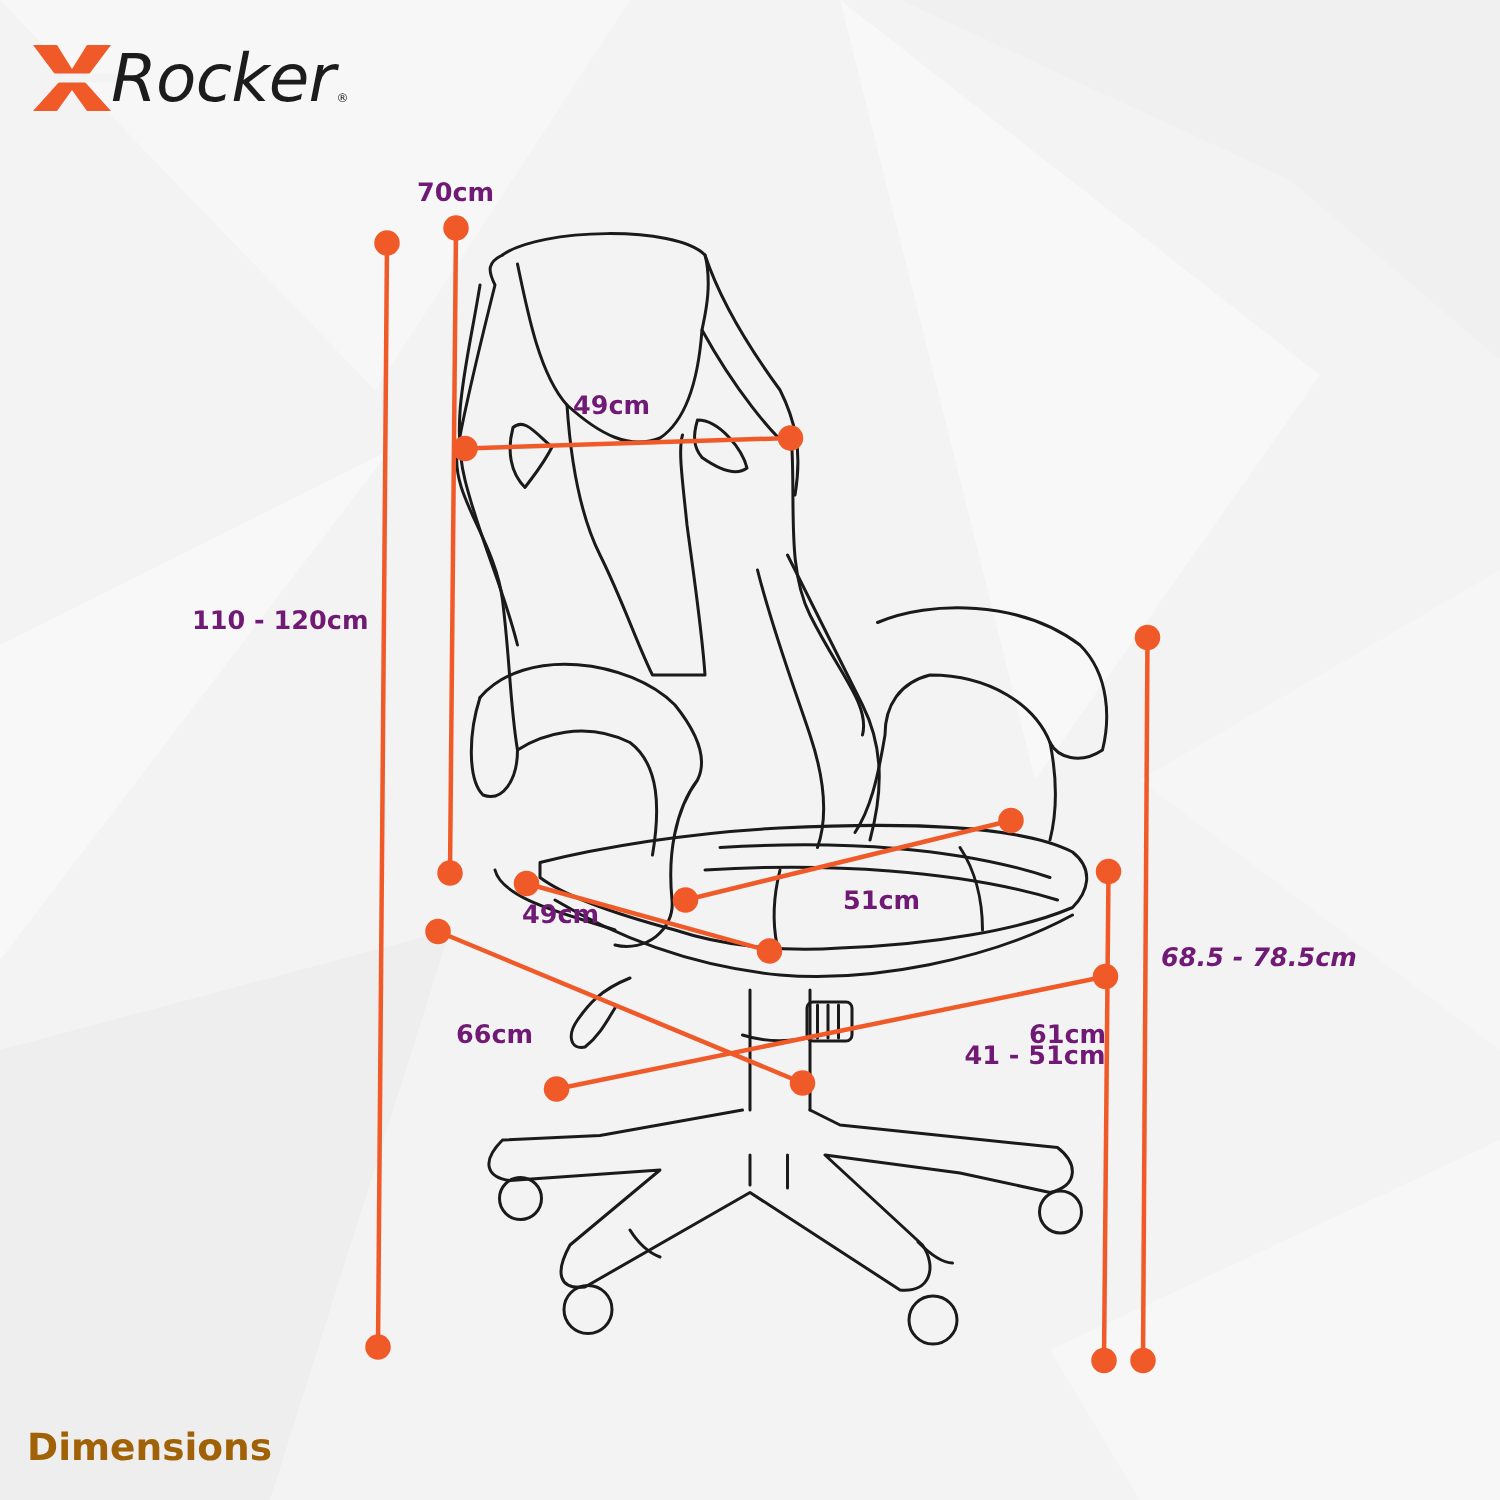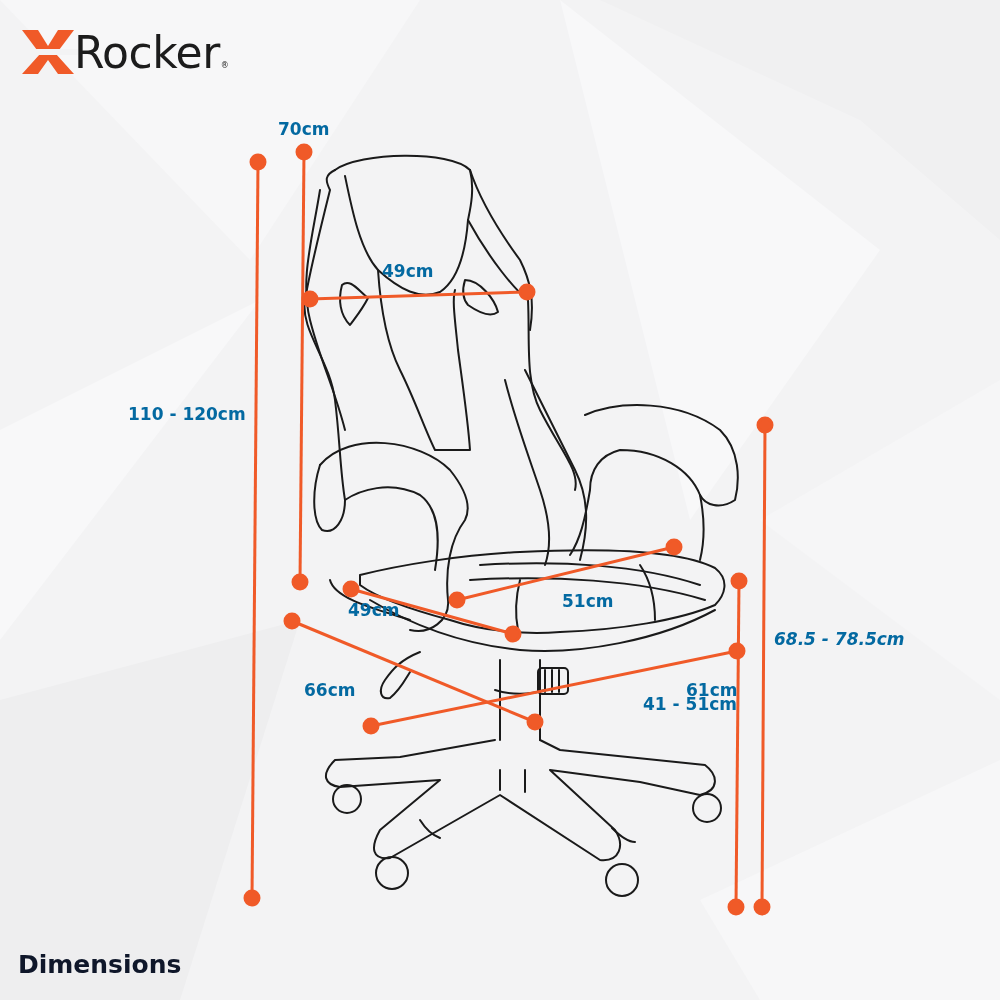--- a/index.html
+++ b/index.html
@@ -2,31 +2,31 @@
 <html><head>
 <meta charset="utf-8">
 <style>
   html, body { margin: 0; padding: 0; }
   body {
     width: 1000px; height: 1000px; overflow: hidden; position: relative;
     background: #f3f3f4;
     font-family: "DejaVu Sans", "Liberation Sans", sans-serif;
   }
   .bg { position: absolute; inset: 0; }
-  .logo { position: absolute; left: 18px; top: 22px; height: 60px; display: flex; align-items: center; }
+  .logo { position: absolute; left: 18px; top: 22px; height: 60px; display: flex; align-items: center; font-style: italic; }
   .logo-x { width: 60px; height: 52px; }
   .logo-text { font-family: "DejaVu Sans", sans-serif; font-size: 44px; color: #1c1c1c; letter-spacing: -0.5px; margin-left: -4px; }
   .logo-reg { font-size: 8px; color: #1c1c1c; align-self: flex-end; margin-bottom: 12px; margin-left: 1px; }
   .diagram { position: absolute; left: 0; top: 0; width: 1000px; height: 1000px; }
   .label {
-    position: absolute; font-weight: bold; font-size: 17px; color: #0369a1;
+    position: absolute; font-weight: bold; font-size: 17px; color: #701a75;
     font-family: "DejaVu Sans", sans-serif; white-space: nowrap;
   }
   .title {
-    position: absolute; left: 18px; top: 950px; font-weight: bold; font-size: 25px; color: #0f172a;
+    position: absolute; left: 18px; top: 950px; font-weight: bold; font-size: 25px; color: #a16207;
     font-family: "DejaVu Sans", sans-serif;
   }
 </style>
 </head>
 <body>
 
 <svg class="bg" width="1000" height="1000" viewBox="0 0 1000 1000">
   <polygon points="0,0 420,0 250,260" fill="#f7f7f8"></polygon>
   <polygon points="600,0 1000,0 1000,240 860,120" fill="#f0f0f1"></polygon>
   <polygon points="0,430 260,300 0,640" fill="#f8f8f9"></polygon>

